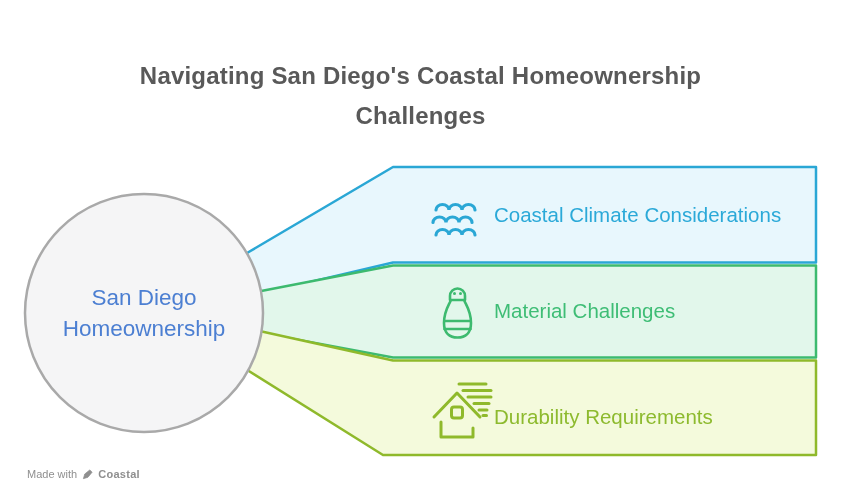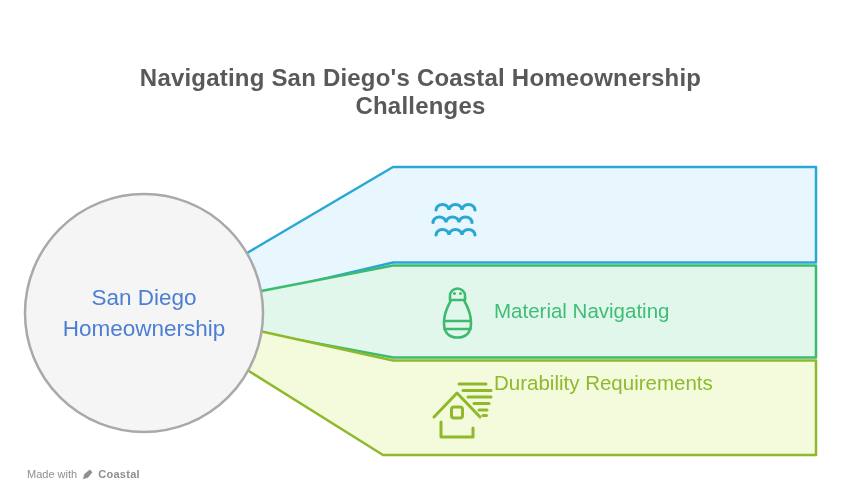--- a/index.html
+++ b/index.html
@@ -3,37 +3,37 @@
 <meta charset="utf-8">
 <style>
   html,body { margin:0; padding:0; background:#ffffff; }
   .stage {
     position:relative; width:841px; height:504px; overflow:hidden;
     background:#ffffff;
     font-family:"Liberation Sans","DejaVu Sans",sans-serif;
   }
   .title {
     position:absolute; top:48px; left:0; right:0;
-    margin:16px auto; max-width:600px;
+    margin:8px auto; max-width:600px;
     text-align:center;
-    font-size:24px; font-weight:bold; line-height:28px;
+    font-size:24px; font-weight:bold; line-height:40px;
     letter-spacing:0.2px;
   }
   .diagram-svg { position:absolute; left:0; top:0; }
   .center-label {
     position:absolute; left:44px; top:282px; width:200px;
     text-align:center; font-size:22.5px; line-height:31px;
   }
   .branch-label {
     position:absolute; left:494px;
     font-size:20.5px; line-height:24px; white-space:nowrap;
   }
   .branch-label.b0 { top:203px; }
   .branch-label.b1 { top:299px; }
-  .branch-label.b2 { top:371px; }
+  .branch-label.b2 { top:405px; }
   .footer {
     position:absolute; left:27px; top:468px;
     display:flex; align-items:center; gap:5px;
     font-size:11px; color:#8f8f8f;text-align:right;
   }
   .footer .brand { font-weight:bold; letter-spacing:0.3px; }
 </style>
 </head>
 <body>
 
@@ -74,21 +74,22 @@
       <line x1="33" y1="11.5" x2="61" y2="11.5"></line>
       <line x1="38" y1="18" x2="61" y2="18"></line>
       <line x1="44" y1="24.5" x2="59" y2="24.5"></line>
       <line x1="49" y1="31" x2="57" y2="31"></line>
       <line x1="53" y1="36.5" x2="56.5" y2="36.5"></line>
     </g>
   </svg>
 
   <div class="center-label" style="color: rgb(76, 127, 210);">San Diego Homeownership</div>
 
-  <div class="branch-label b1" style="color: rgb(62, 189, 117);">Material Navigating</div>
+  <div class="branch-label b0" style="color: rgb(43, 169, 216);">Coastal Climate Considerations</div>
+  <div class="branch-label b1" style="color: rgb(62, 189, 117);">Material Challenges</div>
   <div class="branch-label b2" style="color: rgb(141, 186, 46);">Durability Requirements</div>
 
   <div class="footer">
     <span>Made with</span>
     <svg width="11" height="11" viewBox="0 0 12 12">
       <path d="M1.5 10.5 L3 5.5 L8.5 1 L11 3.5 L6.5 9 Z M3 5.5 L6 8.5" fill="#8f8f8f" stroke="#8f8f8f" stroke-width="0.8"></path>
     </svg>
     <span class="brand">Coastal</span>
   </div>
 

